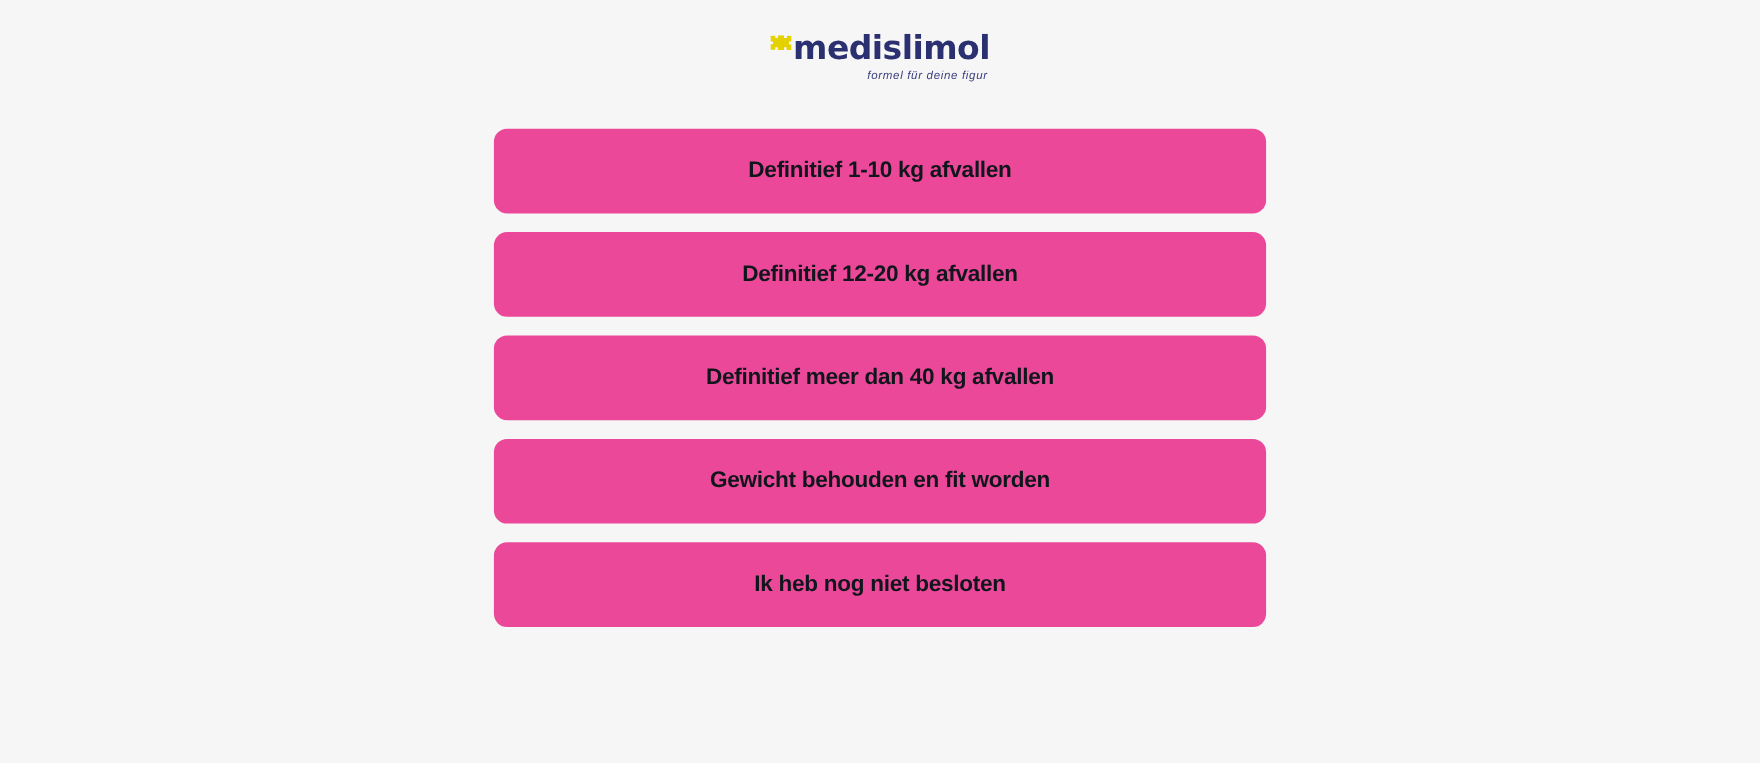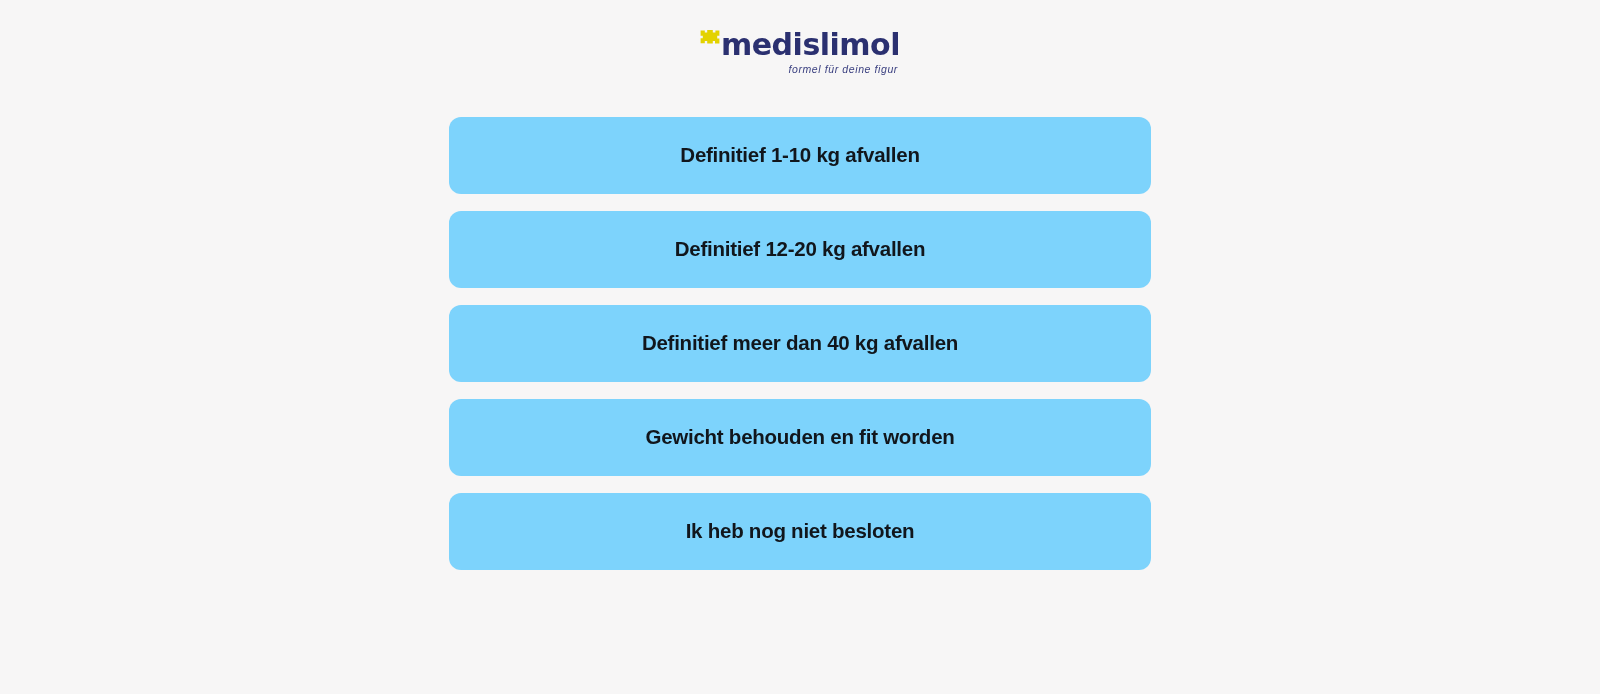--- a/index.html
+++ b/index.html
@@ -31,21 +31,21 @@
     height: 50px;
     display: flex;
     flex-direction: column;
     align-items: center;
     justify-content: flex-start;
     position: relative;
   }
 
   .logo-mark-row {
     display: flex;
-    align-items: flex-start;
+    align-items: flex-end;
     line-height: 1;
   }
 
   .logo-cross {
     width: 20px;
     height: 20px;
     margin-right: 1px;
     margin-bottom: 8px;
     display: block;
   }
@@ -89,21 +89,21 @@
     margin-top: 37px;
     width: 702px;
     display: flex;
     flex-direction: column;
     gap: 17px;
   }
 
   .option-card {
     width: 702px;
     height: 77px;
-    background: #7dd3fc;
+    background: #ec4899;
     border-radius: 12px;
     display: flex;
     align-items: center;
     justify-content: center;
     cursor: pointer;
     user-select: none;
   }
 
   .option-label {
     font-size: 20.5px;

